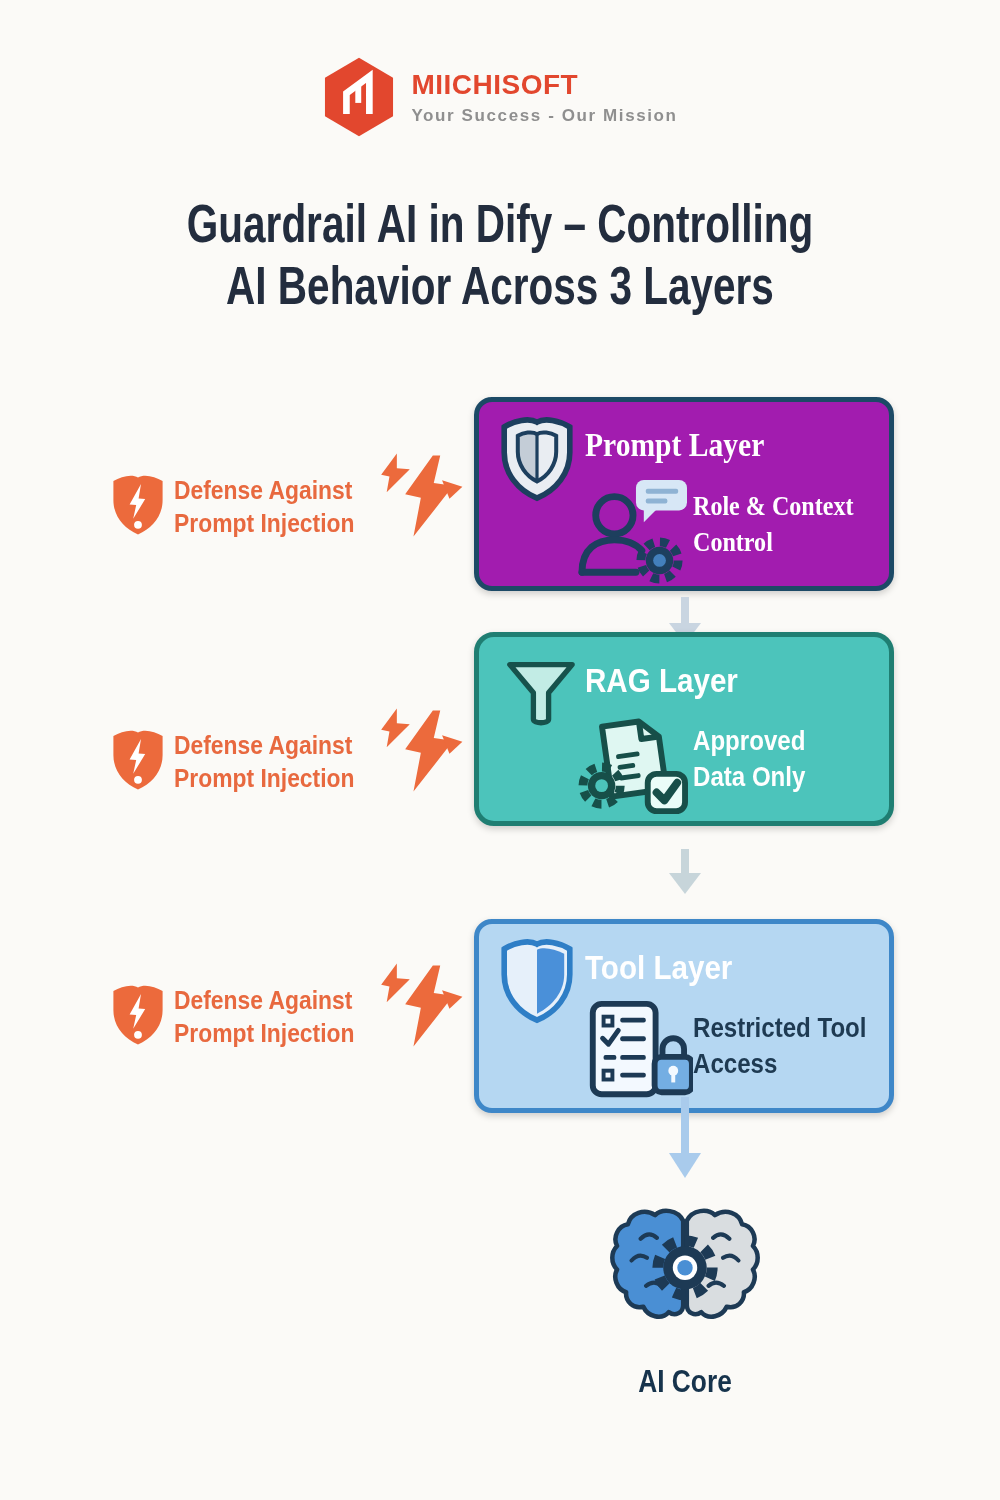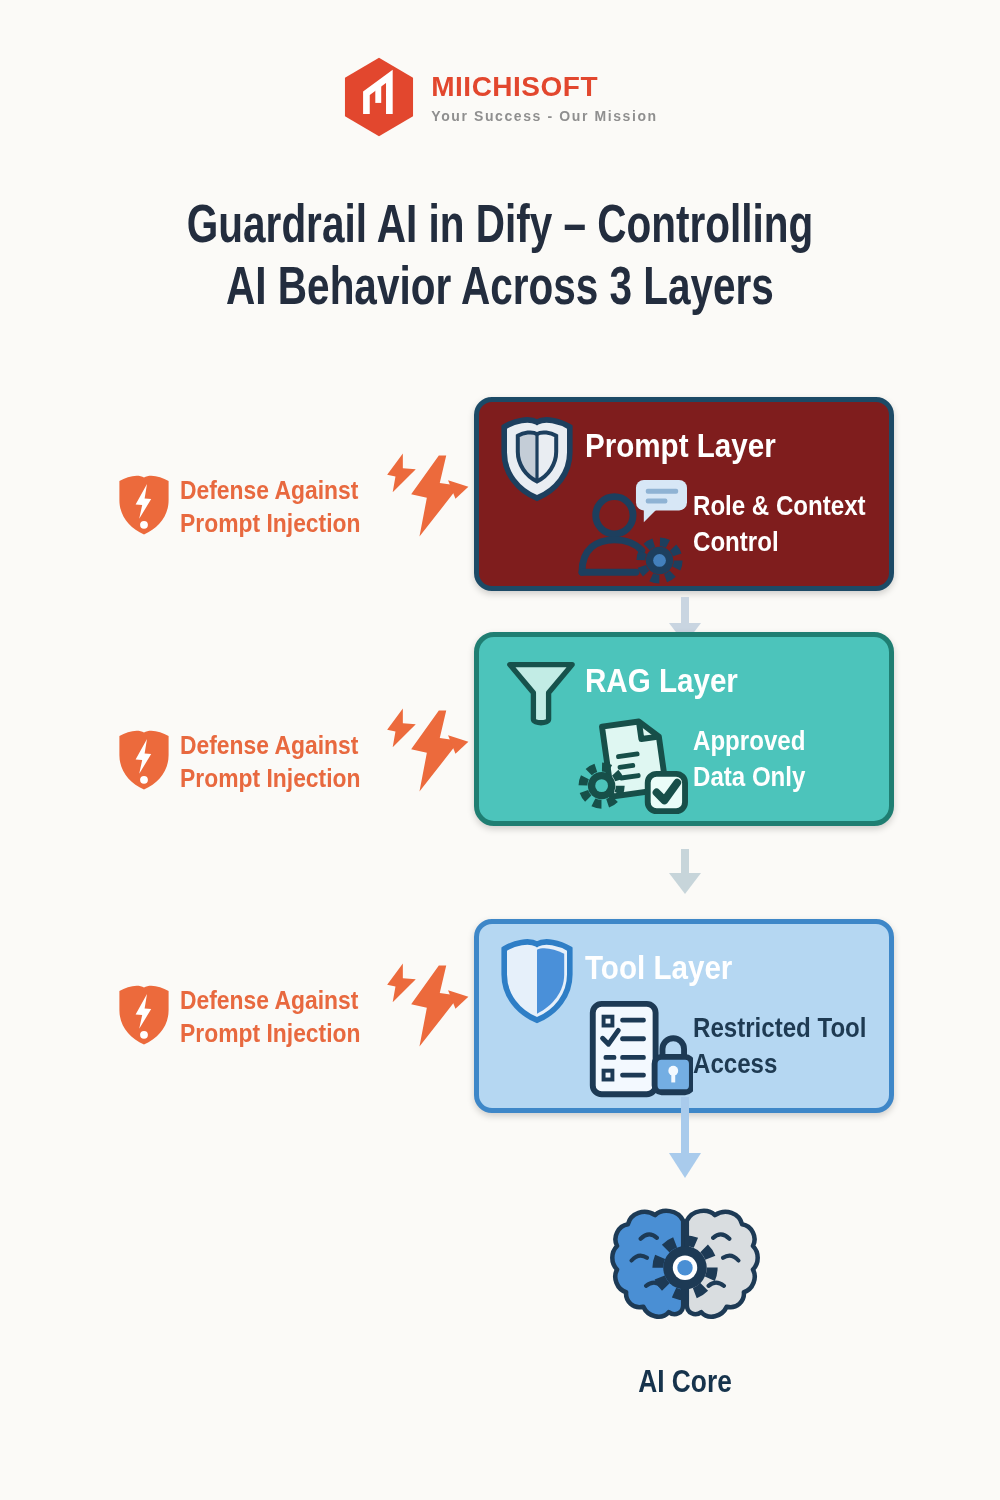--- a/index.html
+++ b/index.html
@@ -5,21 +5,21 @@
   html,body{margin:0;padding:0;background:#e8e8e8;}
   #canvas{
     position:relative;width:1000px;height:1500px;margin:0 auto;
     background:#fbfaf7;overflow:hidden;
     font-family:"Liberation Sans", sans-serif;
   }
   
   .logo{position:absolute;top:56px;left:0;right:0;display:flex;justify-content:center;align-items:center;gap:15px;}
   .logo-text{display:flex;flex-direction:column;}
   .brand-name{font-size:28px;font-weight:bold;letter-spacing:.5px;}
-  .brand-tagline{font-size:14px;font-weight:bold;letter-spacing:1.6px;margin-top:5px;}
+  .brand-tagline{font-size:17px;font-weight:bold;letter-spacing:1.6px;margin-top:5px;}
   
   .main-title{
     position:absolute;top:192px;left:0;width:1000px;margin:0;
     text-align:center;font-size:54px;font-weight:bold;line-height:62px;
     transform:scaleX(.75);transform-origin:50% 0;
   }
   
   .layer-card{
     position:absolute;left:474px;width:420px;height:194px;
     border:5px solid;border-radius:18px;box-sizing:border-box;
@@ -31,21 +31,21 @@
     position:absolute;left:106px;top:24px;font-size:34px;font-weight:bold;
     white-space:nowrap;transform:scaleX(.87);transform-origin:left top;
   }
   .layer-content-icon{position:absolute;left:96px;top:76px;}
   .layer-desc{
     position:absolute;left:214px;top:86px;font-size:28px;font-weight:bold;line-height:36px;
     white-space:nowrap;transform:scaleX(.86);transform-origin:left top;
   }
   .desc-line{display:block;}
   
-  .defense-row{position:absolute;left:106px;width:380px;height:150px;text-decoration:underline;}
+  .defense-row{position:absolute;left:100px;width:380px;height:150px;text-decoration:underline;}
   .row-1{top:446px;} .row-2{top:701px;} .row-3{top:956px;}
   .warning-shield{position:absolute;left:8px;top:26px;}
   .defense-label{
     position:absolute;left:74px;top:28px;font-size:26px;font-weight:bold;line-height:33px;
     white-space:nowrap;transform:scaleX(.88);transform-origin:left top;
   }
   .defense-bolt{position:absolute;left:268px;top:2px;}
   
   .flow-arrow{position:absolute;}
   .arrow-1{left:665px;top:597px;}
@@ -136,21 +136,21 @@
     </div>
     <svg class="defense-bolt" width="102" height="96" viewBox="0 0 110 104">
       <g style="fill: rgb(236, 106, 60);">
         <polygon points="31,6 14,29 23,31 20,48 45,23 31,22"></polygon>
         <polygon points="78,8 70,8 40,50 57,54 49,96 92,41 71,38"></polygon>
         <polygon points="80,35 102,42 88,55"></polygon>
       </g>
     </svg>
   </div>
 
-  <div class="layer-card card-1" style="background-color: #7f1d1d; border-color: rgb(28, 74, 102);">
+  <div class="layer-card card-1" style="background-color: #a21caf; border-color: rgb(28, 74, 102); font-family: Liberation Serif, serif;">
     <svg class="layer-shield" width="80" height="88" viewBox="0 0 100 110">
       <path d="M50,9 C40,3 22,7 9,15 L9,47 C9,73 26,94 50,104 C74,94 91,73 91,47 L91,15 C78,7 60,3 50,9 Z" fill="#e9edf2" stroke="#1d3f5e" stroke-width="7"></path>
       <path d="M50,24 C44,20 33,22 26,26 L26,46 C26,62 36,76 50,83 Z" fill="#c4cdd7"></path>
       <path d="M50,24 C44,20 33,22 26,26 L26,46 C26,62 36,76 50,83 C64,76 74,62 74,46 L74,26 C67,22 56,20 50,24 Z" fill="none" stroke="#1d3f5e" stroke-width="5"></path>
       <path d="M50,24 L50,83" stroke="#1d3f5e" stroke-width="4"></path>
     </svg>
     <div class="layer-title" style="color: rgb(255, 255, 255);">Prompt Layer</div>
     <svg class="layer-content-icon" width="118" height="106" viewBox="0 0 120 108">
       <rect x="62" y="2" width="52" height="31" rx="8" fill="#d7e7f6"></rect>
       <polygon points="70,30 85,30 70,45" fill="#d7e7f6"></polygon>

